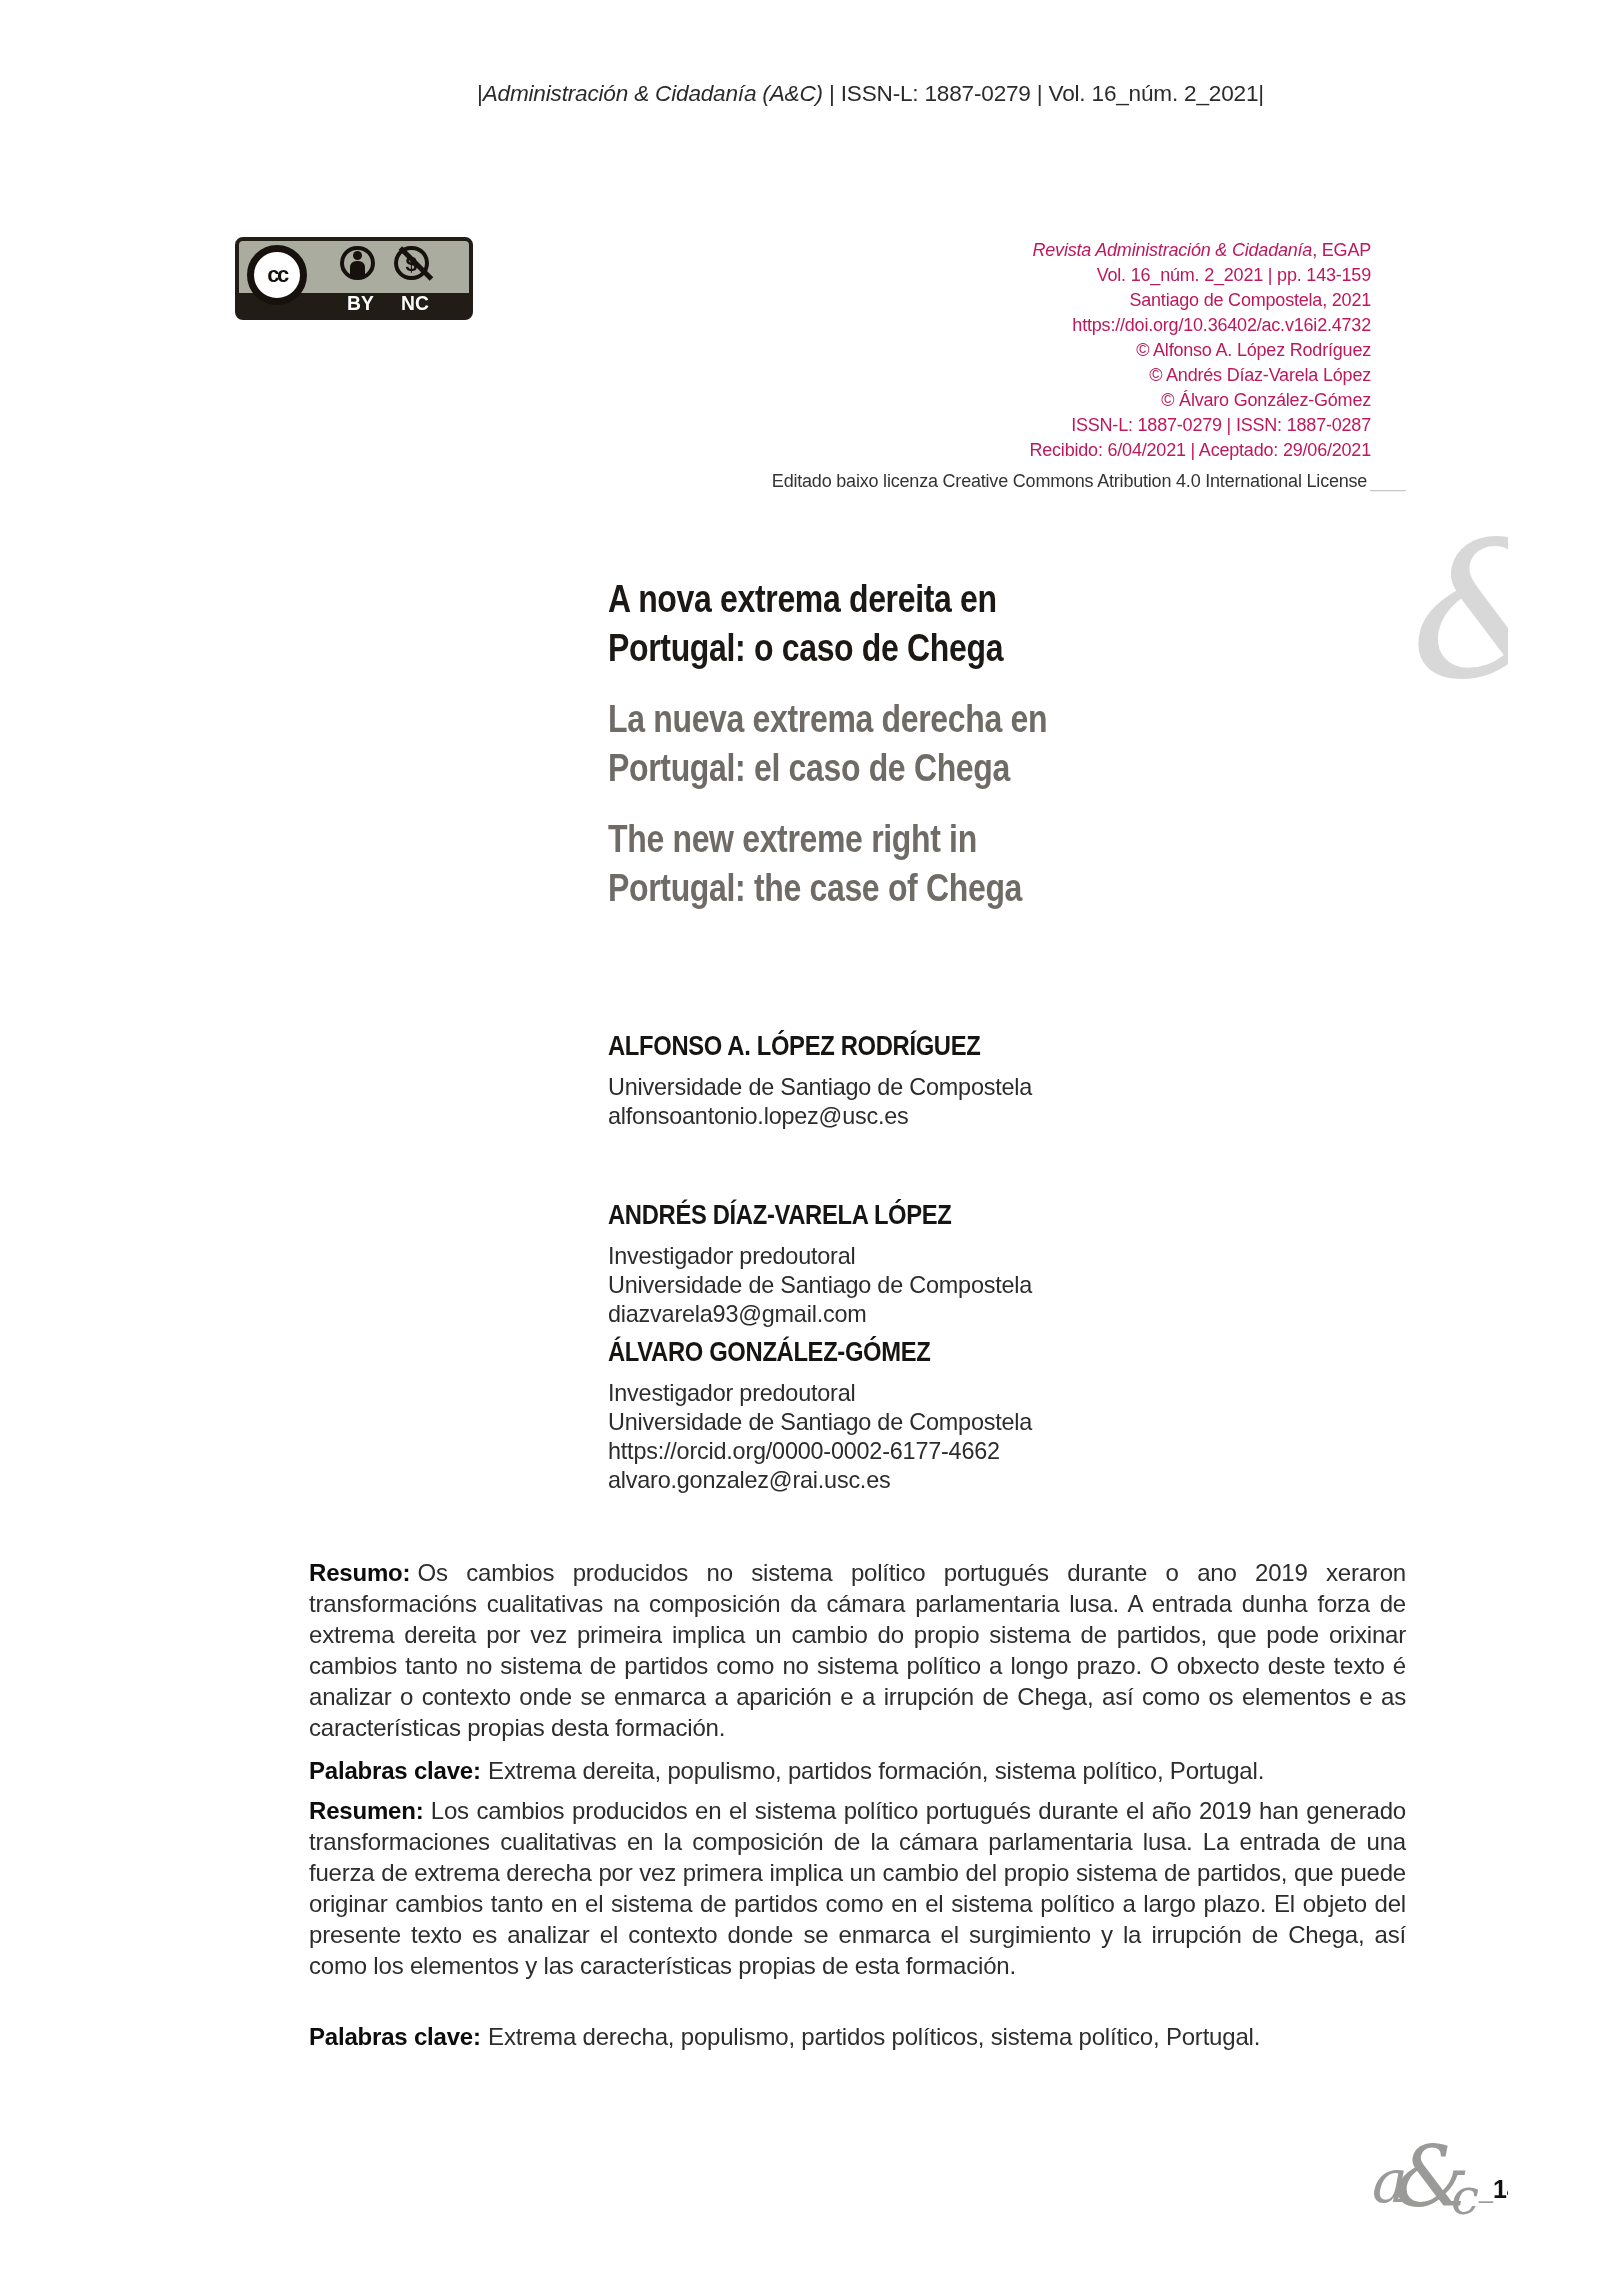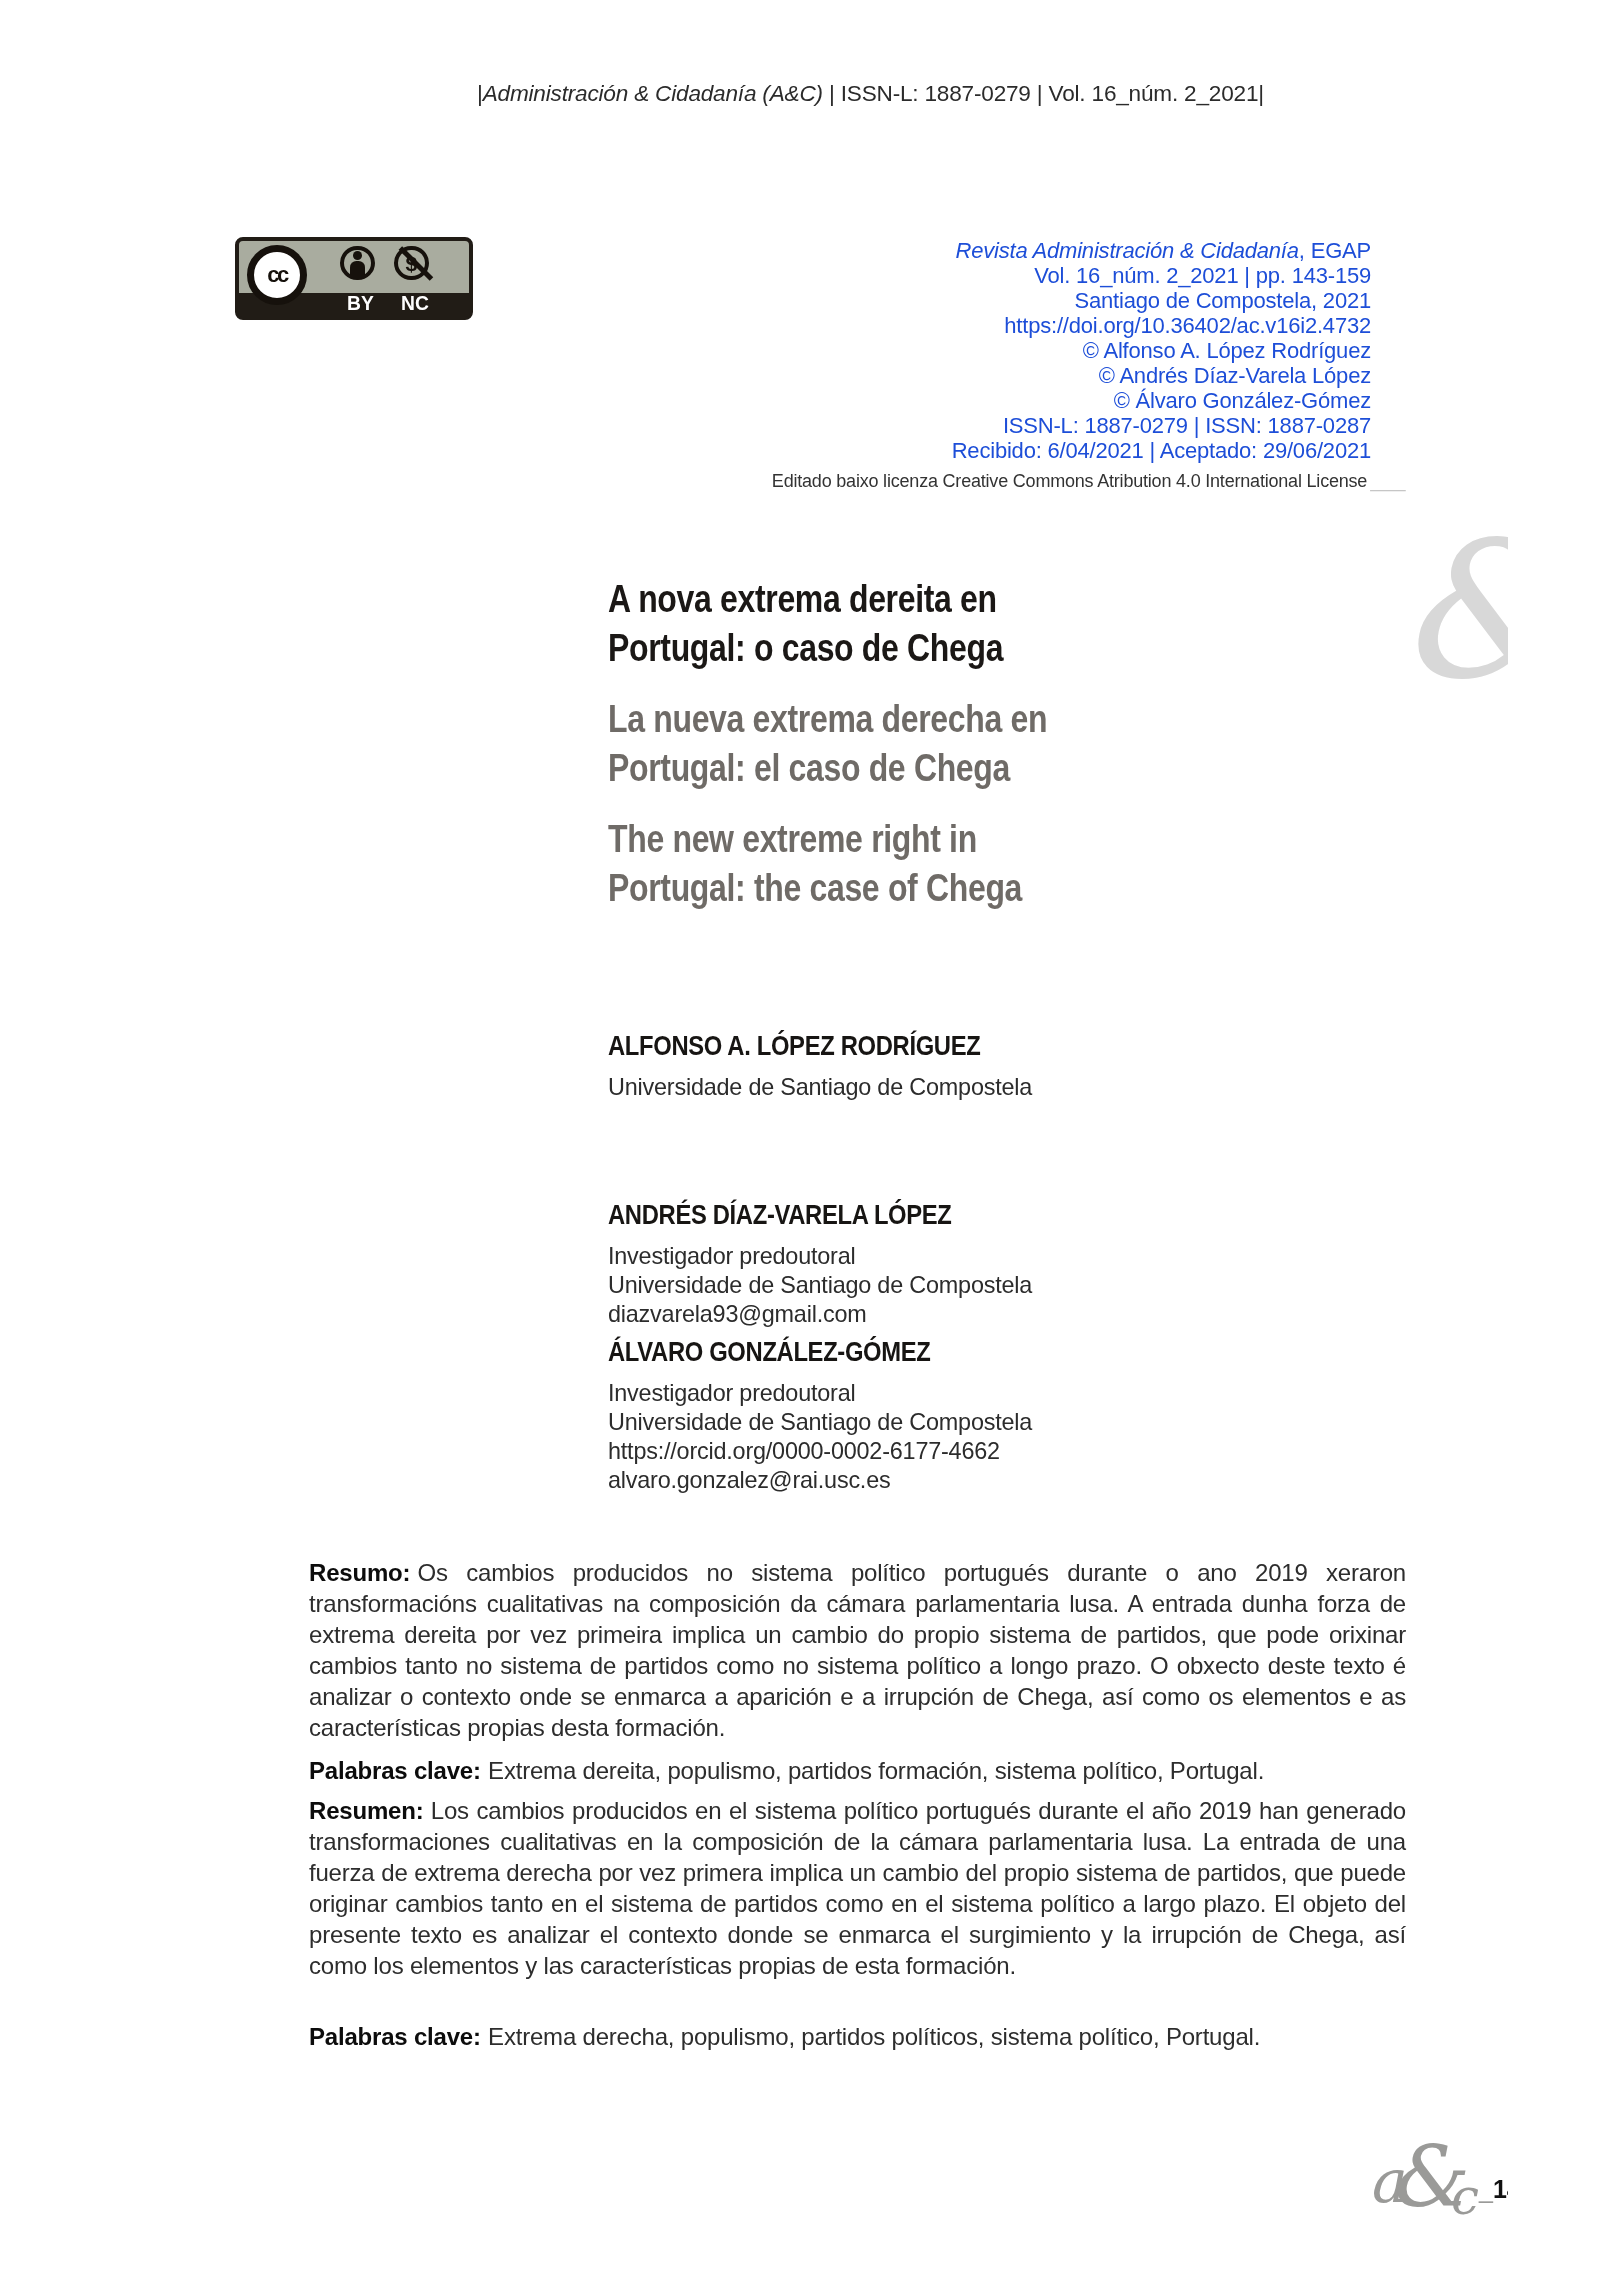--- a/index.html
+++ b/index.html
@@ -31,21 +31,21 @@
   .icon-circle{position:absolute;top:4.8px;width:26.6px;height:26.6px;border:4.8px solid #16110c;border-radius:50%;}
   .by-icon{left:101px;}
   .nc-icon{left:155px;display:flex;align-items:center;justify-content:center;
     font-weight:bold;font-size:21px;line-height:21px;color:#16110c;}
   .by-head{position:absolute;left:8.9px;top:1.6px;width:8.9px;height:8.9px;background:#16110c;border-radius:50%;}
   .by-body{position:absolute;left:5.6px;top:11.3px;width:15.3px;height:15.3px;background:#16110c;border-radius:6.4px 6.4px 0 0;}
   .nc-slash{position:absolute;left:-4px;top:11.3px;width:44px;height:4.8px;background:#16110c;transform:rotate(45deg);}
   
   .masthead{
     position:absolute;top:238px;right:137px;text-align:right;
-    font-size:22px;line-height:25px;letter-spacing:-0.2px;color:#1d4ed8;
+    font-size:18px;line-height:25px;letter-spacing:-0.2px;color:#be185d;
   }
   .license-line{
     position:absolute;top:471px;right:127px;font-size:18px;letter-spacing:-0.2px;color:#333333;white-space:nowrap;
   }
   .license-underscore{color:#c6c6c6;display:inline-block;transform:scaleX(3.4);transform-origin:0 50%;margin-left:4px;}
   
   .title{
     position:absolute;left:608px;font-weight:bold;font-size:39px;line-height:49px;
     letter-spacing:-0.4px;transform:scaleX(0.82);transform-origin:0 0;white-space:nowrap;
   }
@@ -132,20 +132,21 @@
     <div>Portugal: el caso de Chega</div>
   </div>
   <div class="title title-en">
     <div>The new extreme right in</div>
     <div>Portugal: the case of Chega</div>
   </div>
 
   <div class="author-name an1">ALFONSO A. LÓPEZ RODRÍGUEZ</div>
   <div class="author-details ad1">
     <div>Universidade de Santiago de Compostela</div>
+    <div>alfonsoantonio.lopez@usc.es</div>
   </div>
 
   <div class="author-name an2">ANDRÉS DÍAZ-VARELA LÓPEZ</div>
   <div class="author-details ad2">
     <div>Investigador predoutoral</div>
     <div>Universidade de Santiago de Compostela</div>
     <div>diazvarela93@gmail.com</div>
   </div>
 
   <div class="author-name an3">ÁLVARO GONZÁLEZ-GÓMEZ</div>

